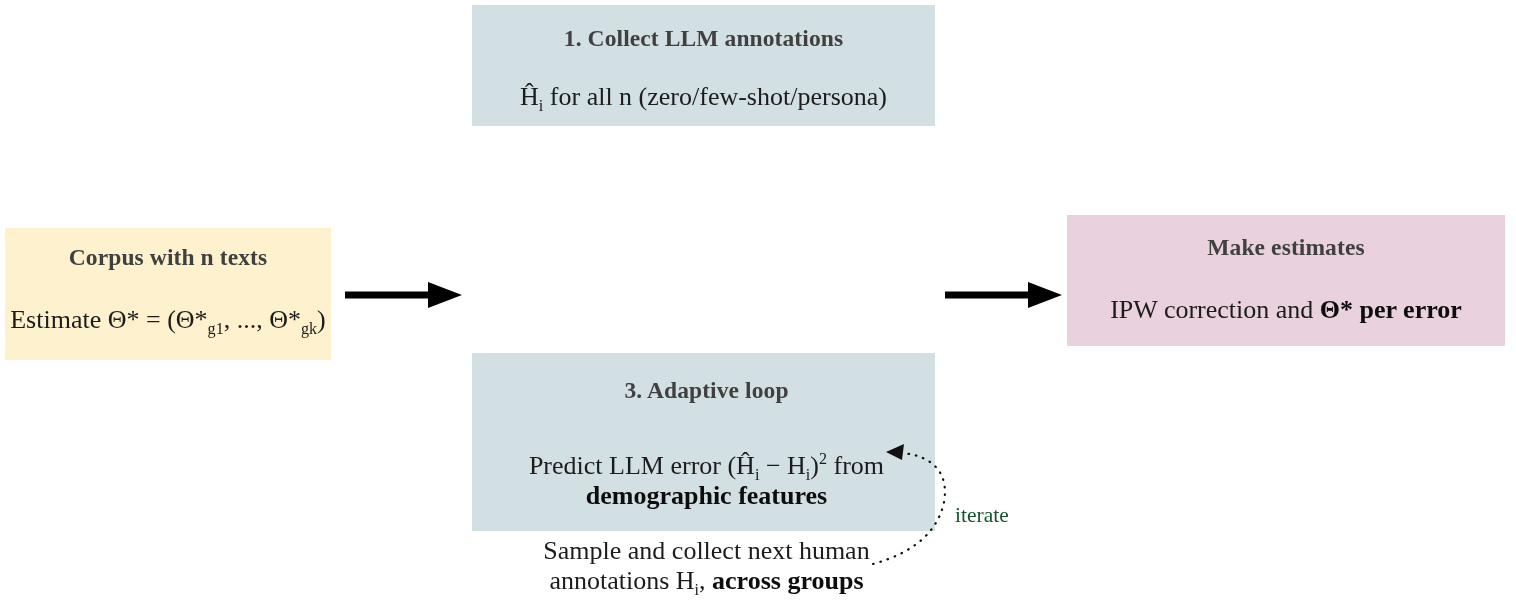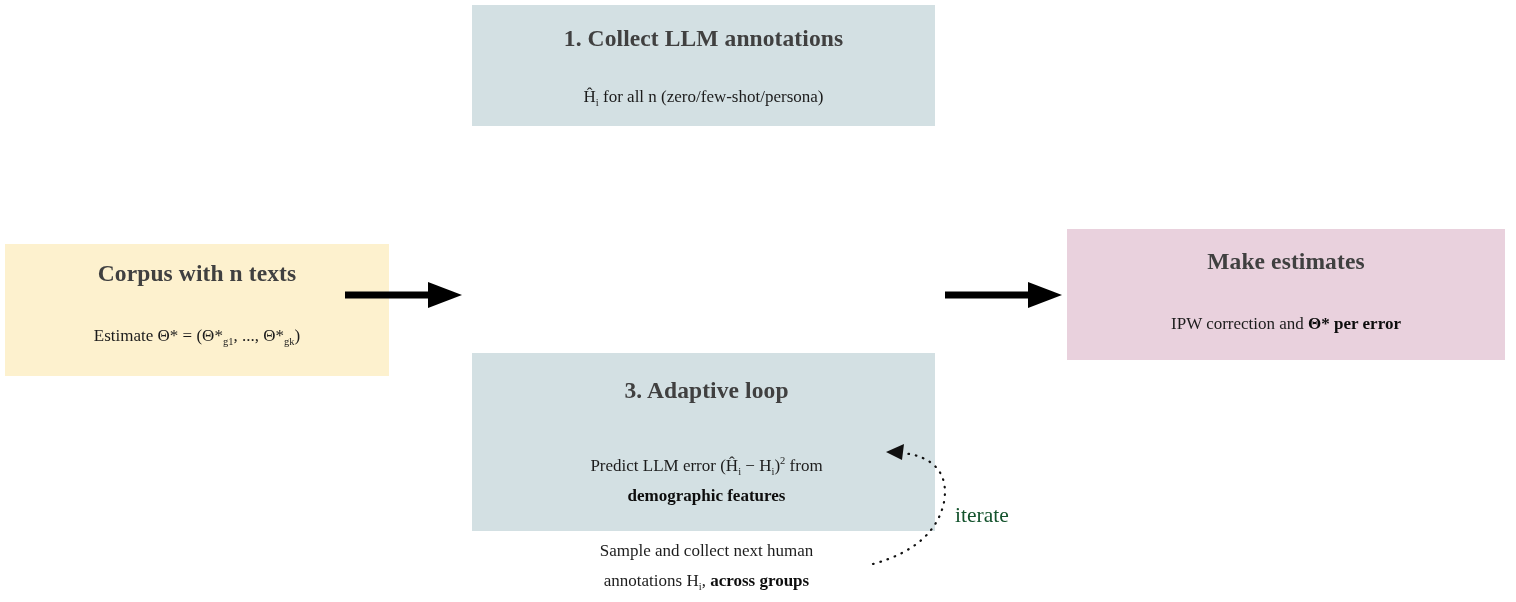--- a/index.html
+++ b/index.html
@@ -25,40 +25,40 @@
     box-sizing: border-box;
   }
   .box-title {
     font-weight: bold;
     font-size: 23.5px;
     line-height: 33px;
     color: #404040;
     letter-spacing: 0.1px;
   }
   .box-body {
-    font-size: 17px;
+    font-size: 26px;
     line-height: 30px;
     color: #1c1c1c;
   }
   sub, sup {
     font-size: 0.62em;
     line-height: 0;
   }
   .bold-seg { font-weight: bold; color: #0d0d0d; }
   
-  .corpus-box    { left: 5px;    top: 244px; width: 384px; height: 132px; padding-top: 13px; }
+  .corpus-box    { left: 5px;    top: 228px; width: 326px; height: 132px; padding-top: 13px; }
   .corpus-box .box-body { margin-top: 31px; }
   .step1-box     { left: 472px;  top: 5px;   width: 463px; height: 121px; padding-top: 17px; }
   .step1-box .box-body { margin-top: 27px; }
   .step2-box     { left: 472px;  top: 170px; width: 463px; height: 154px; padding-top: 21px; }
   .step2-box .box-body { margin-top: 29px; }
   .step3-box     { left: 472px;  top: 353px; width: 463px; height: 178px; padding-top: 21px; padding-left: 6px; }
   .step3-box .box-body-1 { margin-top: 44px; }
   .step3-box .box-body-2 { margin-top: 25px; }
-  .estimates-box { left: 1067px; top: 229px; width: 438px; height: 131px; padding-top: 16px; }
+  .estimates-box { left: 1067px; top: 215px; width: 438px; height: 131px; padding-top: 16px; }
   .estimates-box .box-body { margin-top: 31px; }
   .flow-arrow {
     position: absolute;
     top: 278px;
   }
   .flow-arrow-left  { left: 342px; }
   .flow-arrow-right { left: 942px; }
   .iterate-arc {
     position: absolute;
     left: 858px;

